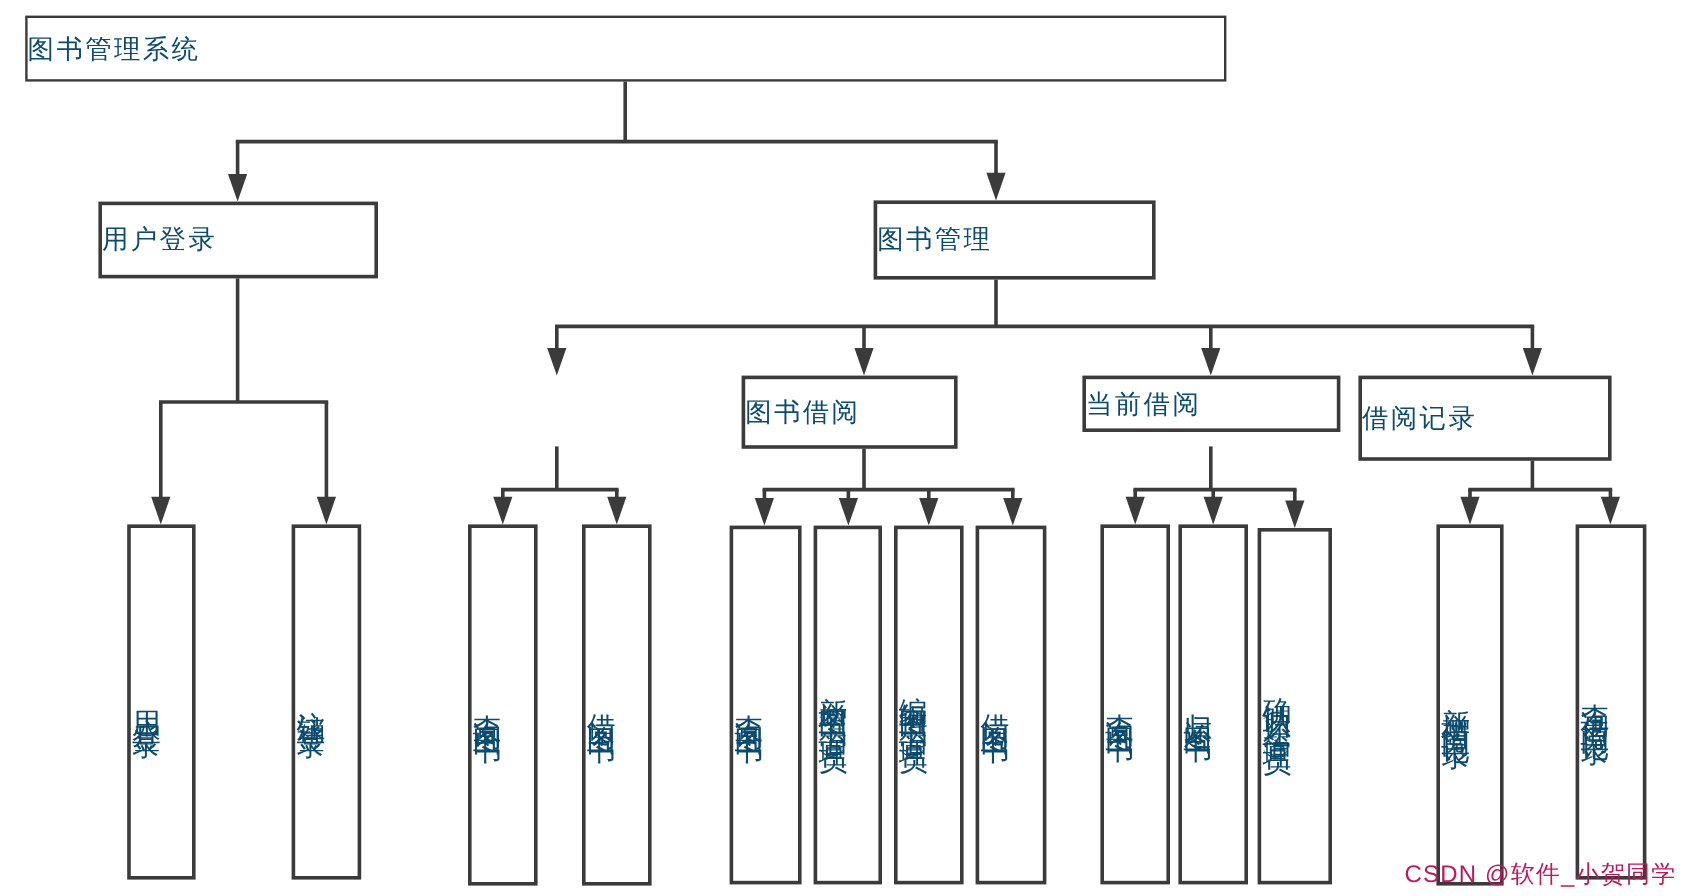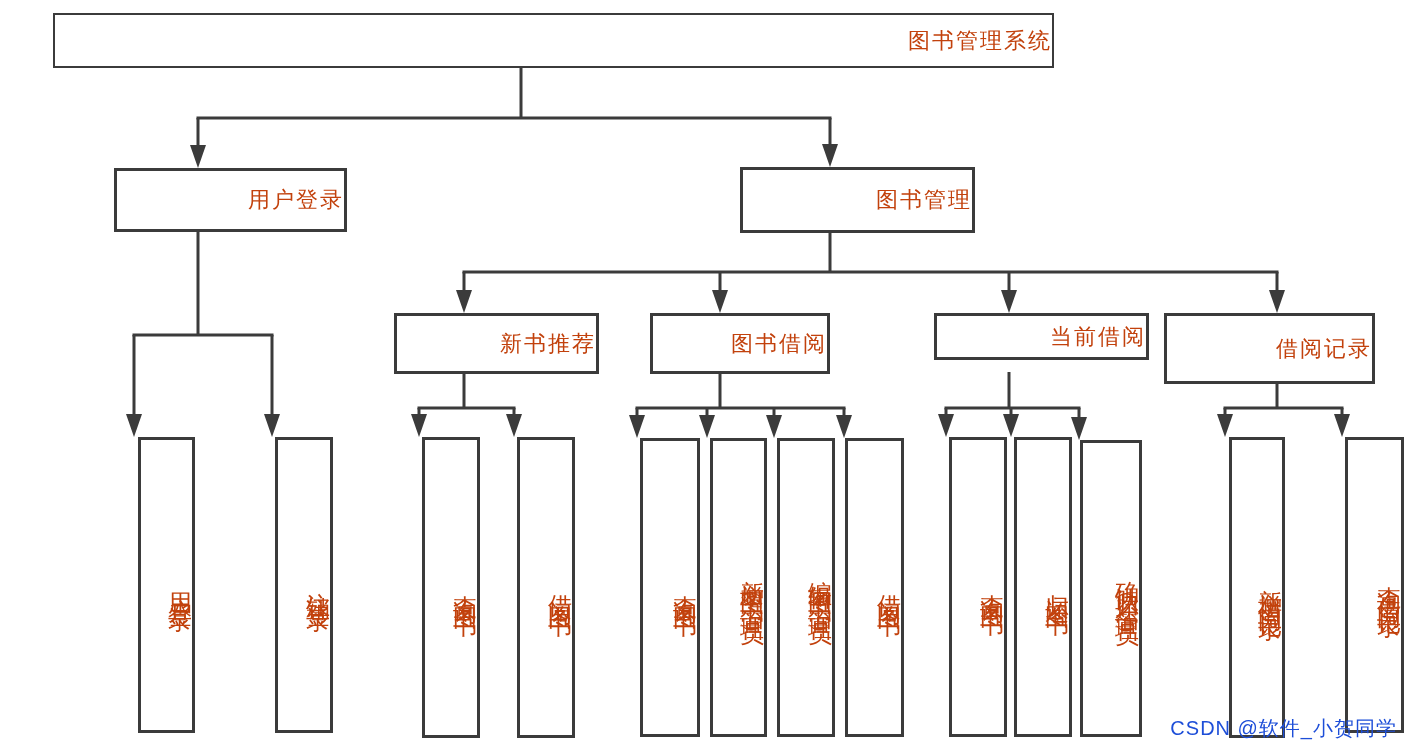--- a/index.html
+++ b/index.html
@@ -17,23 +17,22 @@
     width: 1405px; height: 747px;
     pointer-events: none;
   }
   .node {
     position: absolute;
     box-sizing: border-box;
     border: 3px solid #3b3b3b;
     background: #ffffff;
     display: flex;
     align-items: center;
-    justify-content: flex-end;
-    color: #c2410c;
-    margin-left: 32px;
+    justify-content: flex-start;
+    color: #0c4a6e;
   }
   .h-node .label {
     font-size: 22px;
     letter-spacing: 2px;
     white-space: nowrap;
   }
   .root-node { border-width: 2px; }
   .v-node .label {
     writing-mode: vertical-rl;
     text-orientation: mixed;
@@ -41,21 +40,21 @@
     letter-spacing: 6px;
     line-height: 1;
     white-space: nowrap;
   }
   .watermark {
     position: absolute;
     right: 8px;
     bottom: 5px;
     font-size: 20px;
     letter-spacing: 1px;
-    color: #1d4ed8;
+    color: #be185d;
     z-index: 5;
     white-space: nowrap;
   }
 </style>
 </head>
 <body>
 
 <div class="canvas">
 
   <svg class="connector-svg" viewBox="0 0 1405 747" xmlns="http://www.w3.org/2000/svg">
@@ -124,27 +123,24 @@
     </g>
   </svg>
 
   <div class="node h-node root-node" style="left:21px; top:13px; width:1001px; height:55px;">
     <span class="label">图书管理系统</span>
   </div>
 
   <div class="node h-node" style="left:82px; top:168px; width:233px; height:64px;">
     <span class="label">用户登录</span>
   </div>
-  <div class="node h-node" style="left:708px; top:167px; width:235px; height:66px;">
+  <div class="node h-node" style="left:728px; top:167px; width:235px; height:66px;">
     <span class="label">图书管理</span>
   </div>
 
-  <div class="node h-node" style="left:362px; top:313px; width:205px; height:61px;">
-    <span class="label">新书推荐</span>
-  </div>
   <div class="node h-node" style="left:618px; top:313px; width:180px; height:61px;">
     <span class="label">图书借阅</span>
   </div>
   <div class="node h-node" style="left:902px; top:313px; width:215px; height:47px;">
     <span class="label">当前借阅</span>
   </div>
   <div class="node h-node" style="left:1132px; top:313px; width:211px; height:71px;">
     <span class="label">借阅记录</span>
   </div>
 

